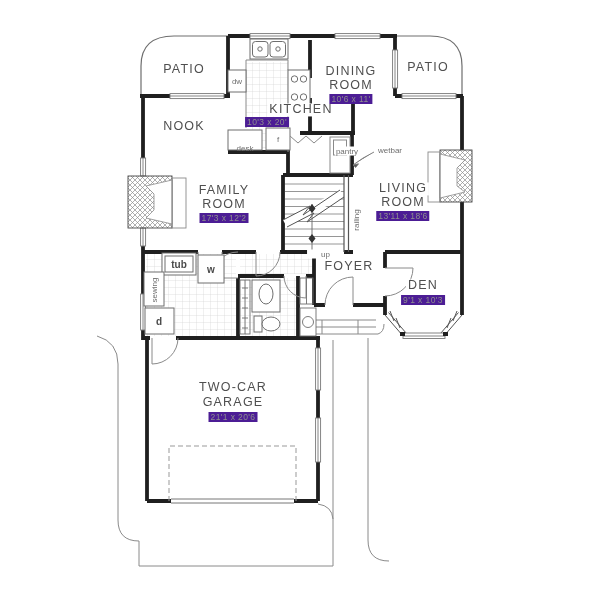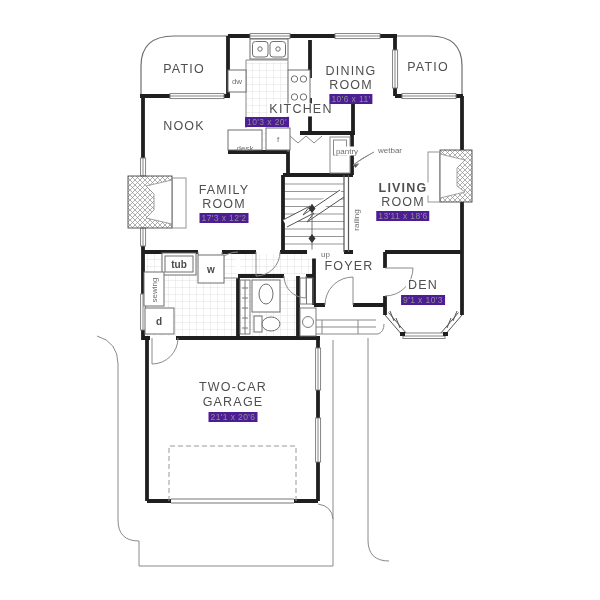--- a/index.html
+++ b/index.html
@@ -233,21 +233,21 @@
   <div class="lbl room" style="left:351px;top:72px;">DINING</div>
   <div class="lbl room" style="left:351px;top:86px;">ROOM</div>
   <div class="lbl dim" style="left:351px;top:99px;">10'6 x 11'</div>
 
   <div class="lbl room" style="left:184px;top:127px;">NOOK</div>
 
   <div class="lbl room" style="left:224px;top:191px;">FAMILY</div>
   <div class="lbl room" style="left:224px;top:205px;">ROOM</div>
   <div class="lbl dim" style="left:224px;top:218px;">17'3 x 12'2</div>
 
-  <div class="lbl room" style="left:403px;top:189px;font-weight:bold;">LIVING</div>
+  <div class="lbl room" style="left:403px;top:189px;">LIVING</div>
   <div class="lbl room" style="left:403px;top:203px;">ROOM</div>
   <div class="lbl dim" style="left:403px;top:216px;">13'11 x 18'6</div>
 
   <div class="lbl room" style="left:349px;top:267px;">FOYER</div>
 
   <div class="lbl room" style="left:423px;top:286px;">DEN</div>
   <div class="lbl dim" style="left:423px;top:300px;">9'1 x 10'3</div>
 
   <div class="lbl room" style="left:233px;top:388px;">TWO-CAR</div>
   <div class="lbl room" style="left:233px;top:403px;">GARAGE</div>

